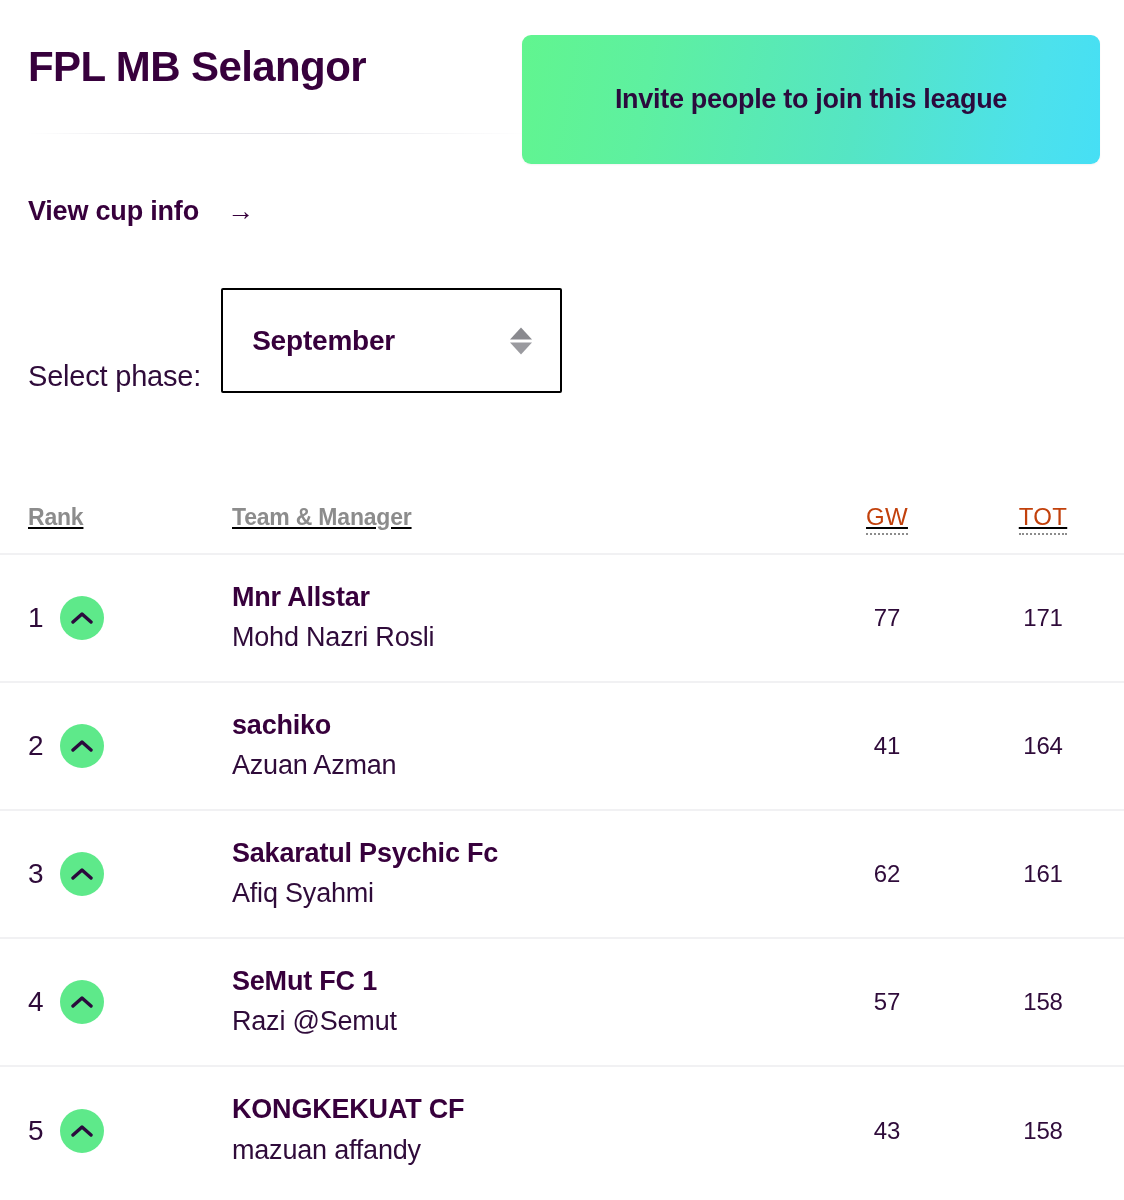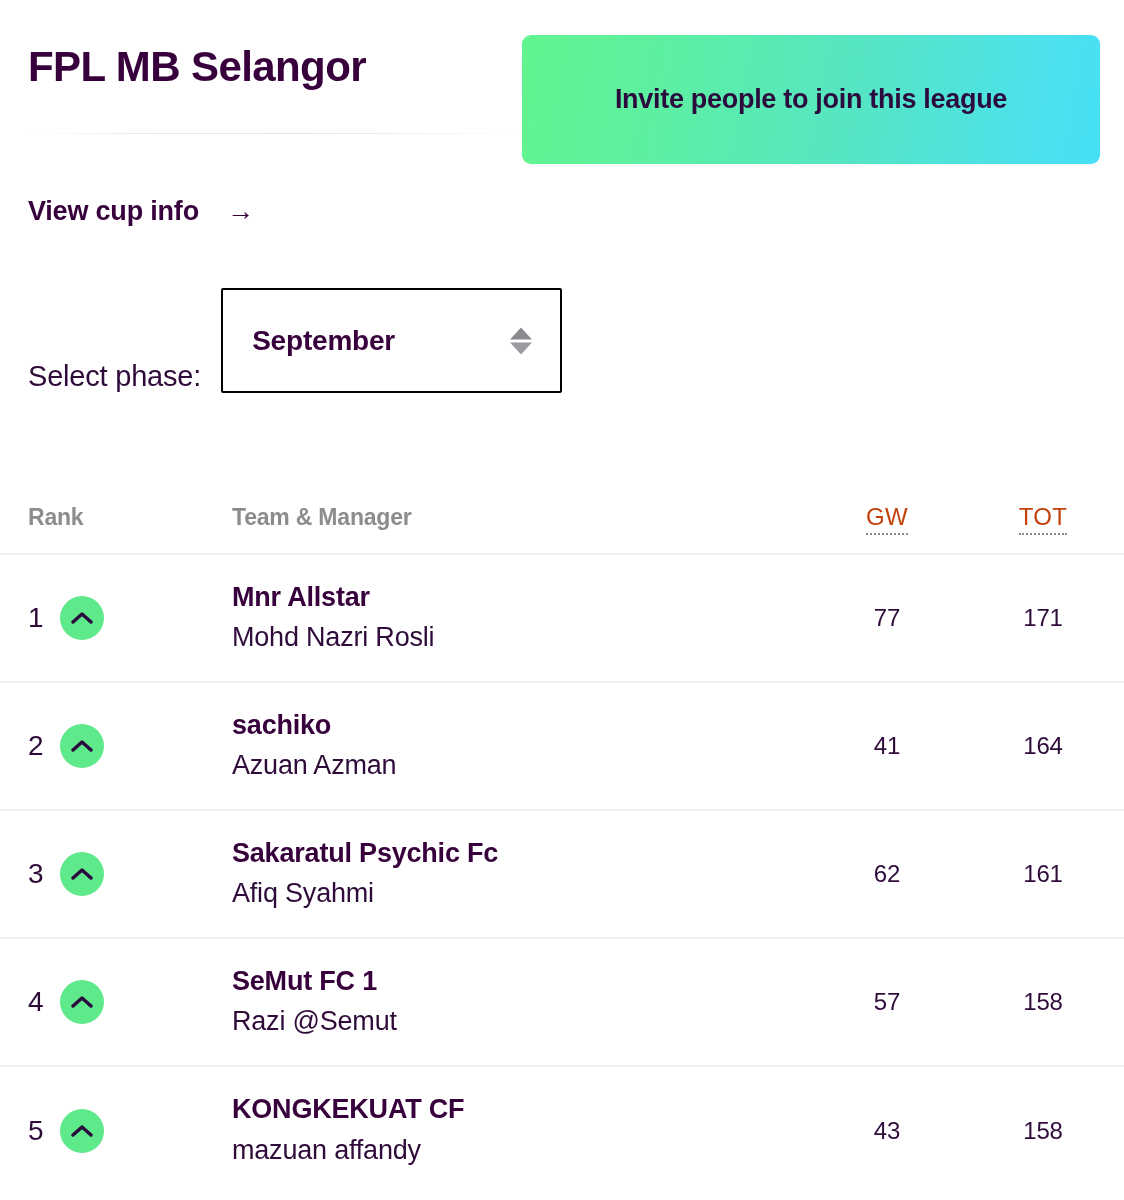--- a/index.html
+++ b/index.html
@@ -193,20 +193,21 @@
     font-weight: 400;
     font-size: 24px;
     letter-spacing: 0.3px;
   }
 
   .standings tbody tr {
     border-top: 2px solid #f1f1f3;
   }
   .standings thead tr {
     border-bottom: 2px solid #f1f1f3;
+    text-decoration: underline;
   }
 
   .standings tbody td {
     padding: 22px 0;
     vertical-align: middle;
     height: 128px;
   }
 
   .rank-cell {
     padding-left: 28px !important;

